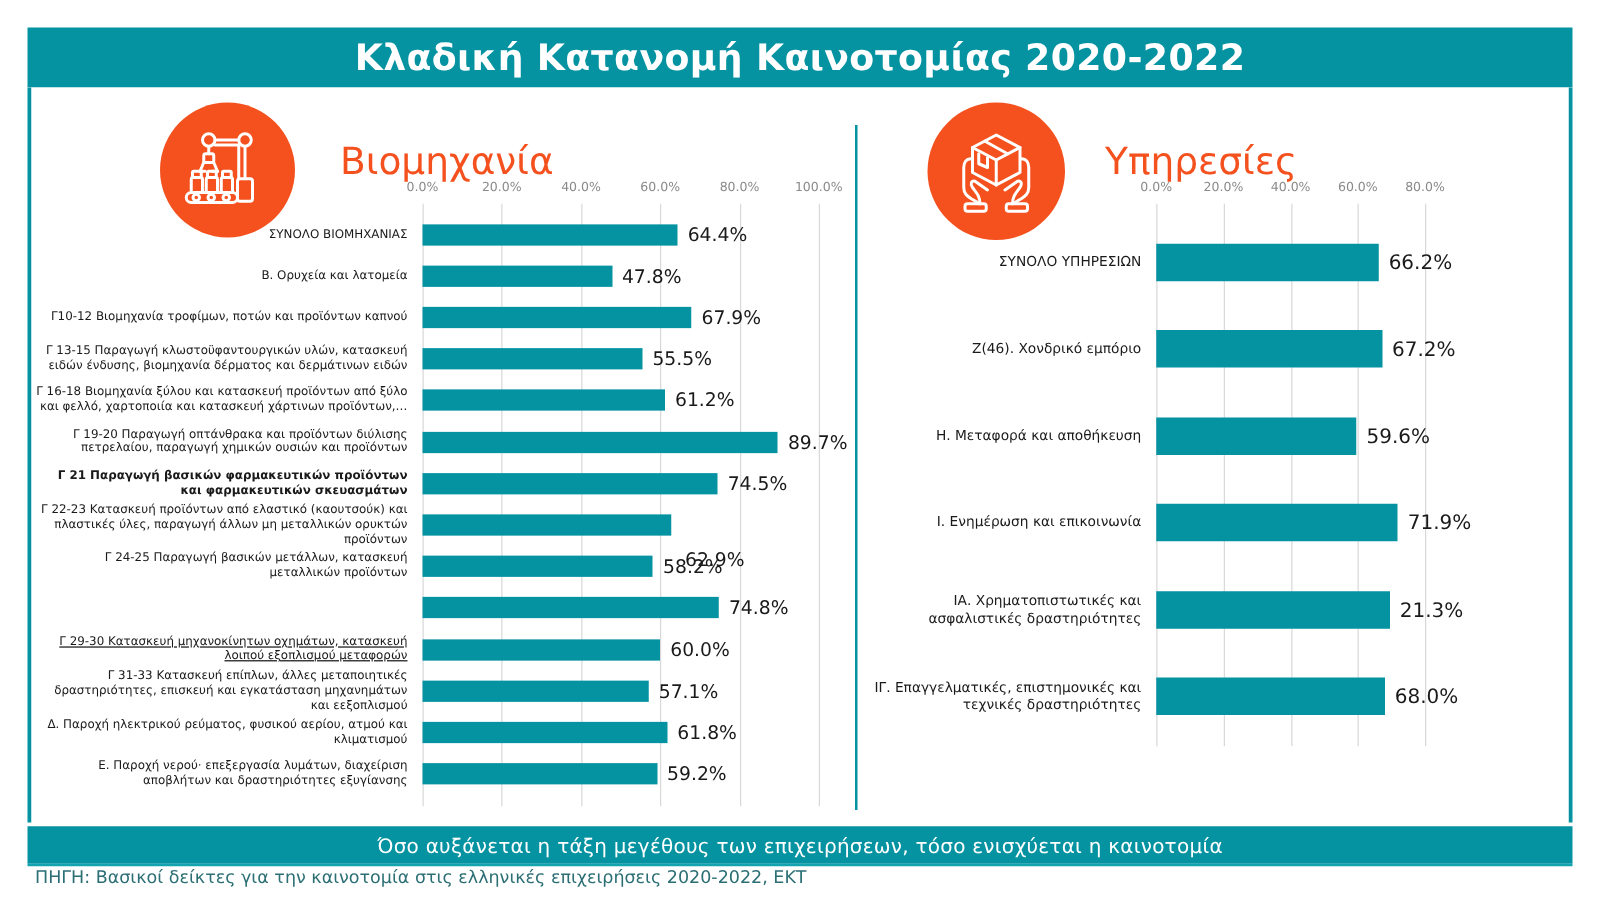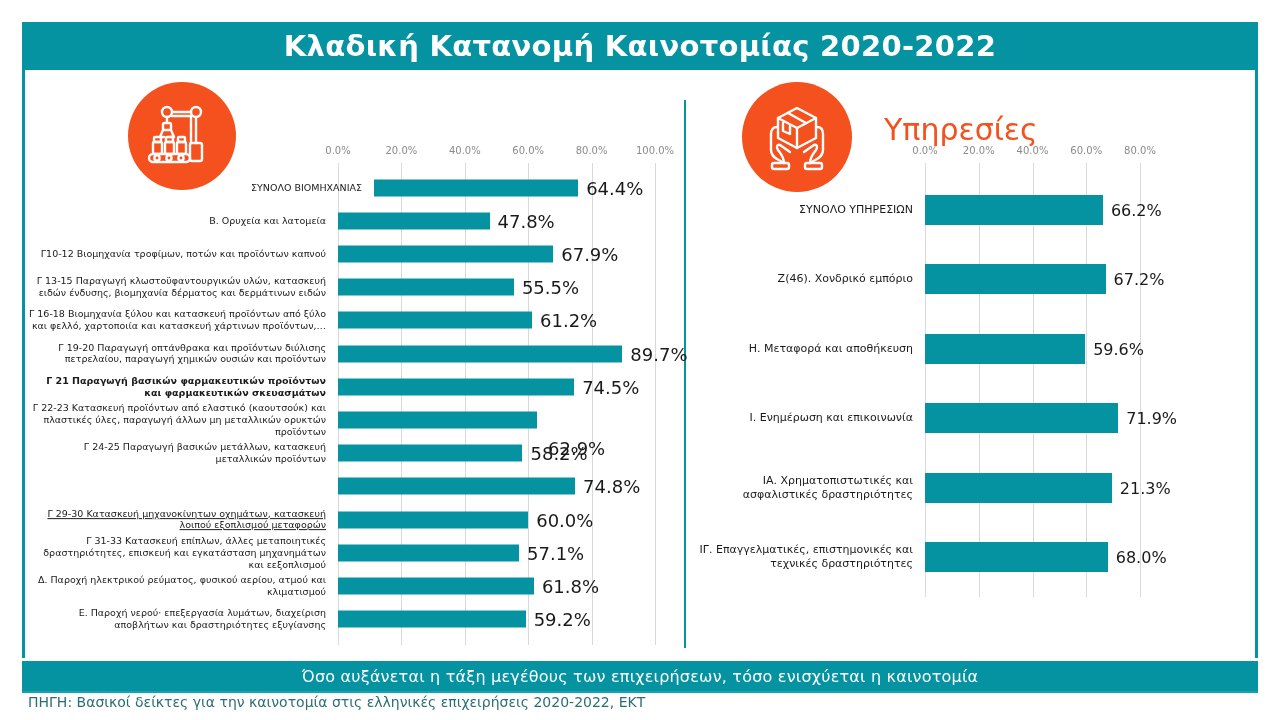--- a/index.html
+++ b/index.html
@@ -73,21 +73,21 @@
     top:50%;transform:translateY(-50%);
   }
   #chart-industry .row-label{left:0;width:300px;}
   #chart-services .row-label{left:0;width:222px;font-size:11px;}
   .bar{
     position:absolute;top:50%;transform:translateY(-50%);
     background:#0593a2;
   }
   .bar-value{
     position:absolute;top:50%;transform:translateY(-50%);
-    font-size:18px;color:#1a1a1a;white-space:nowrap;
+    font-size:15px;color:#1a1a1a;white-space:nowrap;
   }
   #chart-services .bar-value{font-size:16px;}
 
   
   .footer-band{
     position:absolute;left:22px;top:661px;width:1236px;height:30px;
     background:#0593a2;display:flex;align-items:center;justify-content:center;
   }
   .footer-text{
     color:#ffffff;font-size:16px;white-space:nowrap;letter-spacing:.2px;
@@ -133,20 +133,21 @@
       <rect x="21" y="38" width="7" height="5" rx="1"></rect>
       <rect x="20" y="43" width="9" height="12" rx="1.5"></rect>
       <rect x="33" y="38" width="7" height="5" rx="1"></rect>
       <rect x="32" y="43" width="9" height="12" rx="1.5"></rect>
       <rect x="4" y="55" width="41" height="8" rx="4"></rect>
       <circle cx="12" cy="59" r="2.6"></circle>
       <circle cx="24" cy="59" r="2.6"></circle>
       <circle cx="36" cy="59" r="2.6"></circle>
     </svg>
   </div>
+  <div class="panel-title" id="title-industry">Βιομηχανία</div>
 
   <div class="icon-circle" id="icon-services">
     <svg width="74" height="74" viewBox="0 0 74 74" fill="none" stroke="#ffffff" stroke-width="2.4" stroke-linecap="round" stroke-linejoin="round">
       <path d="M37 8 L56 18 L37 28 L18 18 Z"></path>
       <path d="M18 18 V38 L37 48 V28"></path>
       <path d="M56 18 V38 L37 48"></path>
       <path d="M28 13 L46 23"></path>
       <path d="M23 23 V31 L30 34 V26"></path>
       <path d="M17 27 C13 27 11 30 11 34 V50 C11 55 14 57 17 59 L24 63"></path>
       <path d="M24 63 C24 57 21 54 18 50 C16 47 17 44 20 45 L30 52"></path>
@@ -169,21 +170,21 @@
       </div>
       <div class="gridlines" style="top: 18px; height: 482px;">
         <div class="gridline" style="left: 312px; height: 482px;"></div>
         <div class="gridline" style="left: 375.4px; height: 482px;"></div>
         <div class="gridline" style="left: 438.8px; height: 482px;"></div>
         <div class="gridline" style="left: 502.2px; height: 482px;"></div>
         <div class="gridline" style="left: 565.6px; height: 482px;"></div>
         <div class="gridline" style="left: 629px; height: 482px;"></div>
       </div>
       <div class="rows" style="top: 26px; height: 464.8px;">
-        <div class="row" style="top: 0px; height: 33.2px; margin-left: 36px;">
+        <div class="row" style="top: 0px; height: 33.2px;">
           <div class="row-label" style="width: 300px; left: 0px;">ΣΥΝΟΛΟ ΒΙΟΜΗΧΑΝΙΑΣ</div>
           <div class="bar" style="left: 312px; width: 204.148px; height: 17px;"></div>
           <div class="bar-value" style="left: 524.148px;">64.4%</div>
         </div>
         <div class="row" style="top: 33.2px; height: 33.2px;">
           <div class="row-label" style="width: 300px; left: 0px;">Β. Ορυχεία και λατομεία</div>
           <div class="bar" style="left: 312px; width: 151.526px; height: 17px;"></div>
           <div class="bar-value" style="left: 471.526px;">47.8%</div>
         </div>
         <div class="row" style="top: 66.4px; height: 33.2px;">

